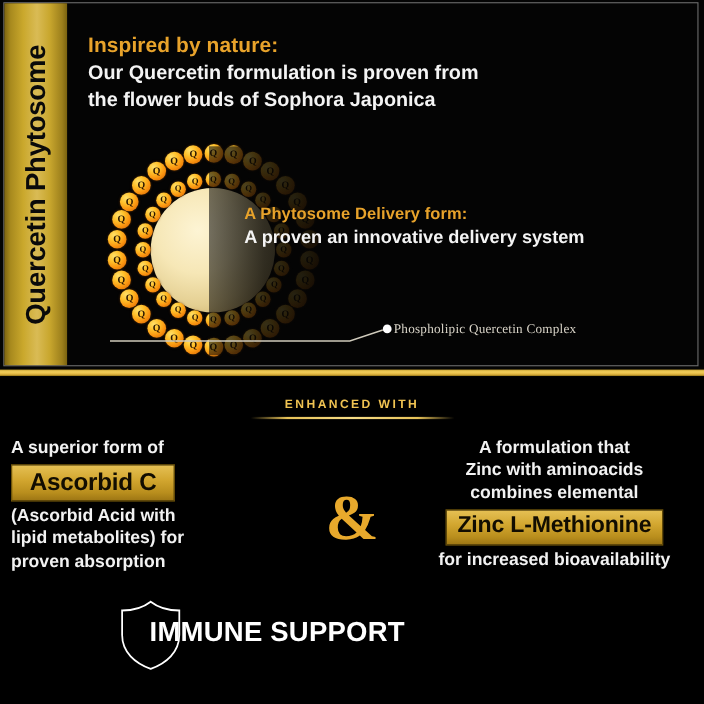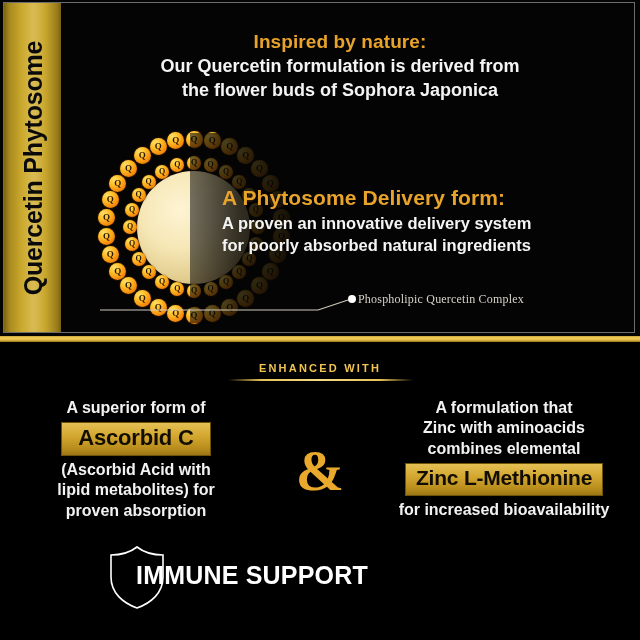--- a/index.html
+++ b/index.html
@@ -81,21 +81,20 @@
     height: 6px;
     background: linear-gradient(180deg, #caa534 0%, #f3cf5c 35%, #e2b63f 70%, #8a6d16 100%);
   }
 
   
   .headline {
     position: absolute;
     left: 80px;
     top: 31px;
     width: 520px;
-    text-align: center;
   }
   .head-gold {
     font-size: 19px;
     font-weight: bold;
     color: #e8a32b;
     letter-spacing: 0.1px;
     margin-bottom: 2px;
   }
   .head-white {
     font-size: 18px;
@@ -157,21 +156,21 @@
     pointer-events: none;
   }
 
   
   .delivery {
     position: absolute;
     left: 222px;
     top: 186px;
     width: 400px;
   }
-  .delivery .head-gold { font-size: 21px; }
+  .delivery .head-gold { font-size: 15px; }
   .delivery .head-white { font-size: 16.5px; line-height: 1.34; }
 
   
   .callout-line {
     position: absolute;
     left: 100px;
     top: 288px;
     width: 270px;
     height: 30px;
     pointer-events: none;
@@ -224,21 +223,21 @@
     left: 0;
     top: 56px;
     width: 640px;
     height: 140px;
   }
   .col {
     position: absolute;
     top: 0;
     width: 252px;
   }
-  .col-left  { left: 10px;  text-align: center; text-decoration: underline; }
+  .col-left  { left: 10px;  text-align: left; text-decoration: underline; }
   .col-right { left: 378px; text-align: center; }
 
   .col .plain {
     font-size: 16px;
     font-weight: bold;
     color: #f2f2f2;
     line-height: 1.28;
   }
   .pill {
     display: inline-block;
@@ -300,21 +299,21 @@
 
   <div class="top-panel">
     <div class="panel-outline"></div>
 
     <div class="sidebar">
       <div class="sidebar-title">Quercetin Phytosome</div>
     </div>
 
     <div class="headline">
       <div class="head-gold">Inspired by nature:</div>
-      <div class="head-white">Our Quercetin formulation is derived from</div>
+      <div class="head-white">Our Quercetin formulation is proven from</div>
       <div class="head-white">the flower buds of Sophora Japonica</div>
     </div>
 
     <div class="phyto">
       <div class="phyto-core"></div>
       <div class="ring" id="ring-outer">
           <div class="bead outer" style="left: 89.5px; top: -2.5px;">Q</div>
           <div class="bead outer" style="left: 107.796px; top: -0.576989px;">Q</div>
           <div class="bead outer" style="left: 125.293px; top: 5.108px;">Q</div>
           <div class="bead outer" style="left: 141.225px; top: 14.3065px;">Q</div>
@@ -370,21 +369,20 @@
           <div class="bead inner" style="left: 45.7452px; top: 41.7452px;">Q</div>
           <div class="bead inner" style="left: 59px; top: 31.5744px;">Q</div>
           <div class="bead inner" style="left: 74.4356px; top: 25.1807px;">Q</div>
         </div>
     </div>
     <div class="phyto-scrim"></div>
 
     <div class="delivery">
       <div class="head-gold">A Phytosome Delivery form:</div>
       <div class="head-white">A proven an innovative  delivery system</div>
-      <div class="head-white">for poorly absorbed natural ingredients</div>
     </div>
 
     <svg class="callout-line" viewBox="0 0 270 30">
       <polyline points="-10,22 218,22 248,12" fill="none" stroke="#cfcabb" stroke-width="1.2"></polyline>
       <circle cx="252" cy="11" r="4" fill="#ffffff"></circle>
     </svg>
     <div class="callout-label">Phospholipic Quercetin Complex</div>
   </div>
 
   <div class="gold-divider"></div>

